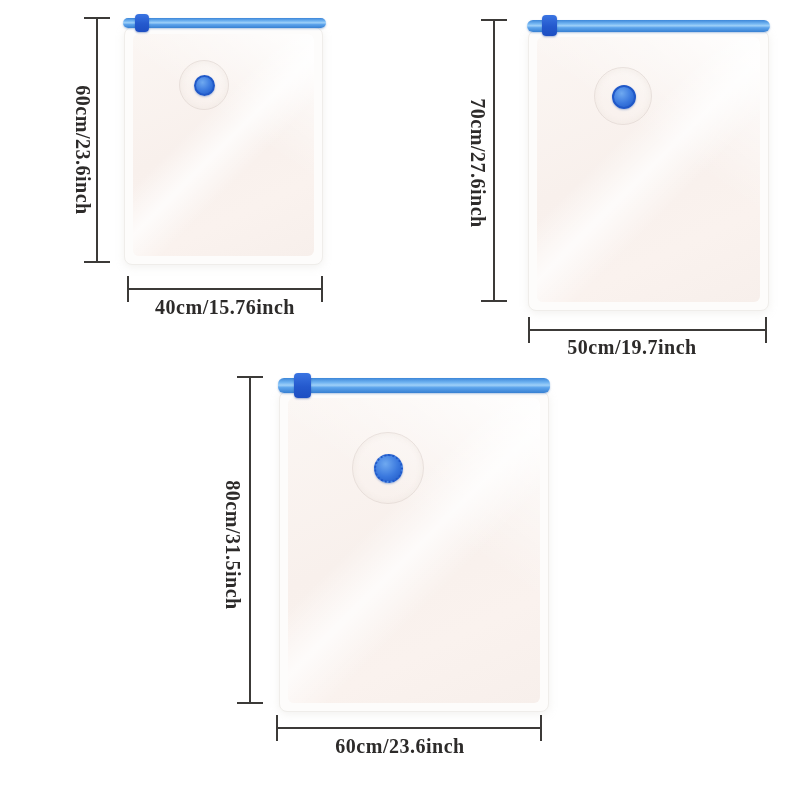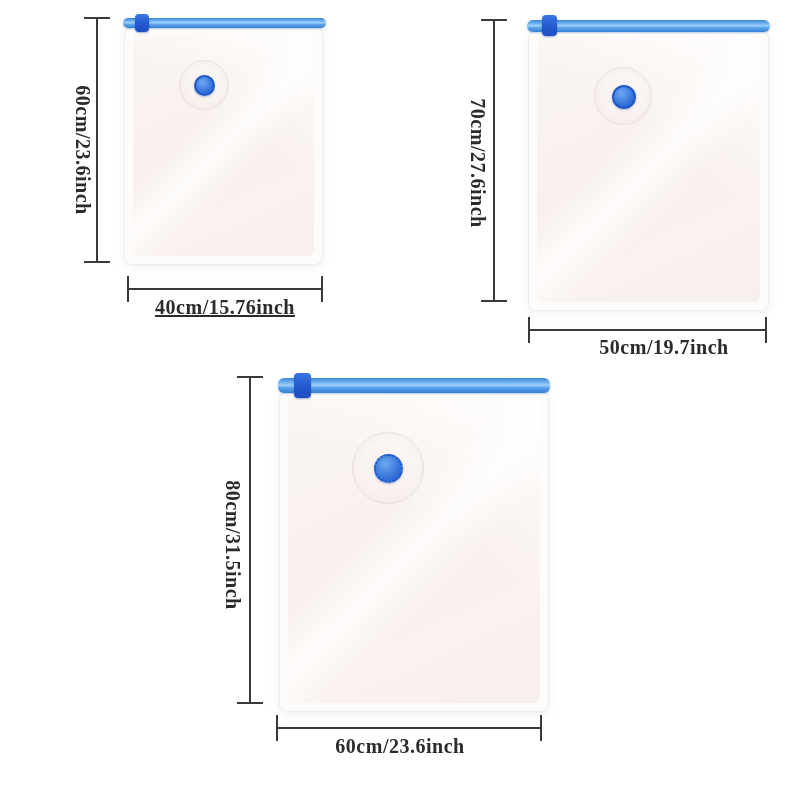--- a/index.html
+++ b/index.html
@@ -91,37 +91,37 @@
 
     <div class="bag-body" style="left:124px; top:27px; width:197px; height:236px;">
       <div class="bag-film"></div>
     </div>
     <div class="zipper" style="left:123px; top:18px; width:203px; height:10px;"></div>
     <div class="slider" style="left:135px; top:14px; width:14px; height:18px;"></div>
     <div class="ripple" style="left:179px; top:60px; width:48px; height:48px;"></div>
     <div class="valve" style="left:194px; top:75px; width:17px; height:17px;"></div>
 
     <div class="dim-h" style="left:127px; top:288px; width:196px;"></div>
-    <div class="h-label" style="left:225px; top:296px;text-decoration:underline;">40cm/15.76inch</div>
+    <div class="h-label" style="left:225px; top:296px;">40cm/15.76inch</div>
   </div>
 
   <div>
     <div class="dim-v" style="left:493px; top:19px; height:283px;"></div>
     <div class="v-label" style="left:477px; top:163px;">70cm/27.6inch</div>
 
     <div class="bag-body" style="left:528px; top:30px; width:239px; height:279px;">
       <div class="bag-film"></div>
     </div>
     <div class="zipper" style="left:527px; top:20px; width:243px; height:12px;"></div>
     <div class="slider" style="left:542px; top:15px; width:15px; height:21px;"></div>
     <div class="ripple" style="left:594px; top:67px; width:56px; height:56px;"></div>
     <div class="valve" style="left:612px; top:85px; width:20px; height:20px;"></div>
 
     <div class="dim-h" style="left:528px; top:329px; width:239px;"></div>
-    <div class="h-label" style="left:664px; top:336px;">50cm/19.7inch</div>
+    <div class="h-label" style="left:632px; top:336px;">50cm/19.7inch</div>
   </div>
 
   <div>
     <div class="dim-v" style="left:249px; top:376px; height:328px;"></div>
     <div class="v-label" style="left:232px; top:545px;">80cm/31.5inch</div>
 
     <div class="bag-body" style="left:279px; top:391px; width:268px; height:319px;">
       <div class="bag-film"></div>
     </div>
     <div class="zipper" style="left:278px; top:378px; width:272px; height:15px;"></div>

